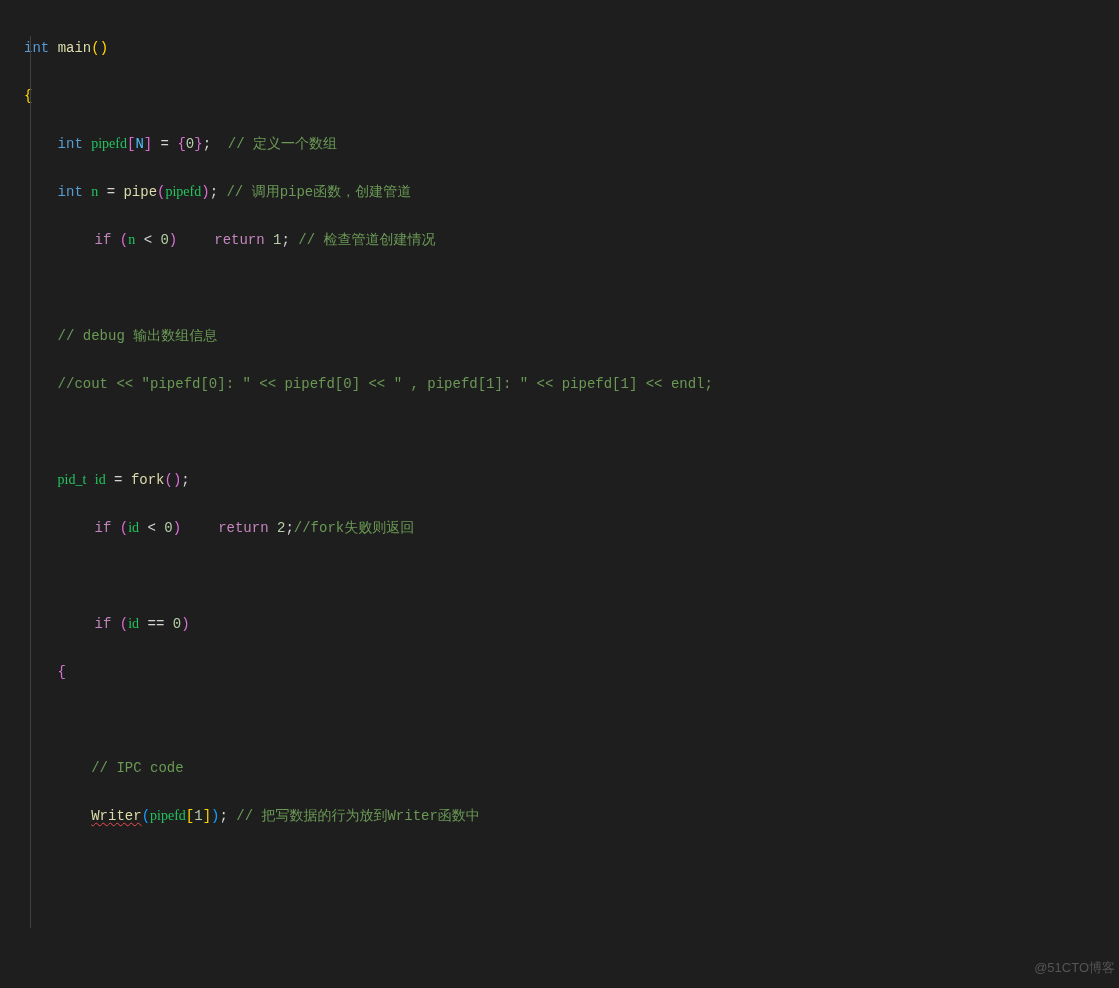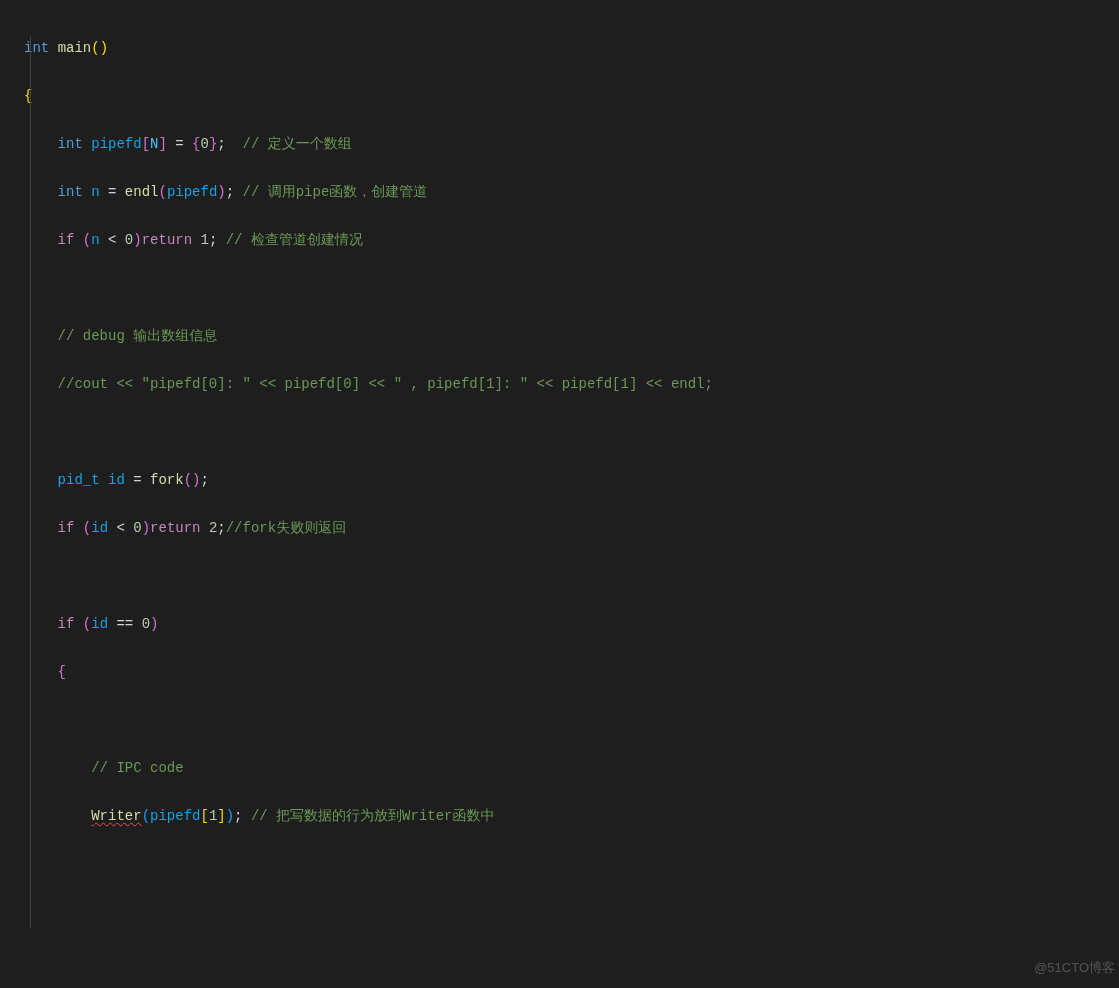--- a/index.html
+++ b/index.html
@@ -33,23 +33,23 @@
     width: 1px;
     background: #404040;
   }
   .code {
     flex: 1;
     padding: 12px 0 12px 0;
     white-space: pre;
   }
   .line { height: 24px; padding-left: 2px; }
   .kw-type { color: #569cd6; }
-  .kw-ctrl { color: #c586c0; }
+  .kw-ctrl { color: #c586c0; margin-left: 37px; }
   .fn { color: #dcdcaa; }
-  .ident { color: #0ea5e9; }
+  .ident { color: #22c55e; font-family: Liberation Serif, serif; }
   .num { color: #b5cea8; }
   .const-name { color: #4fc1ff; }
   .comment { color: #6a9955; }
   .paren { color: #ffd700; }
   .paren2 { color: #da70d6; }
   .paren3 { color: #179fff; }
   .punct { color: #d4d4d4; }
   .op { color: #d4d4d4; }
   .squiggle {
     text-decoration-line: underline;
@@ -70,21 +70,21 @@
 </head>
 <body>
 
 <div class="editor">
   <div class="gutter"></div>
   <div class="indent-guide"></div>
   <div class="code">
 <div class="line"><span class="kw-type">int</span> <span class="fn">main</span><span class="paren">(</span><span class="paren">)</span></div>
 <div class="line"><span class="paren">{</span></div>
 <div class="line">    <span class="kw-type">int</span> <span class="ident">pipefd</span><span class="paren2">[</span><span class="const-name">N</span><span class="paren2">]</span><span class="op"> = </span><span class="paren2">{</span><span class="num">0</span><span class="paren2">}</span><span class="punct">;</span><span class="comment">  // 定义一个数组</span></div>
-<div class="line">    <span class="kw-type">int</span> <span class="ident">n</span><span class="op"> = </span><span class="fn">endl</span><span class="paren2">(</span><span class="ident">pipefd</span><span class="paren2">)</span><span class="punct">;</span><span class="comment"> // 调用pipe函数，创建管道</span></div>
+<div class="line">    <span class="kw-type">int</span> <span class="ident">n</span><span class="op"> = </span><span class="fn">pipe</span><span class="paren2">(</span><span class="ident">pipefd</span><span class="paren2">)</span><span class="punct">;</span><span class="comment"> // 调用pipe函数，创建管道</span></div>
 <div class="line">    <span class="kw-ctrl">if</span><span class="paren2"> (</span><span class="ident">n</span><span class="op"> &lt; </span><span class="num">0</span><span class="paren2">)</span><span class="kw-ctrl">return</span><span class="num"> 1</span><span class="punct">;</span><span class="comment"> // 检查管道创建情况</span></div>
 <div class="line"></div>
 <div class="line">    <span class="comment">// debug 输出数组信息</span></div>
 <div class="line">    <span class="comment">//cout &lt;&lt; "pipefd[0]: " &lt;&lt; pipefd[0] &lt;&lt; " , pipefd[1]: " &lt;&lt; pipefd[1] &lt;&lt; endl;</span></div>
 <div class="line"></div>
 <div class="line">    <span class="ident">pid_t</span> <span class="ident">id</span><span class="op"> = </span><span class="fn">fork</span><span class="paren2">(</span><span class="paren2">)</span><span class="punct">;</span></div>
 <div class="line">    <span class="kw-ctrl">if</span><span class="paren2"> (</span><span class="ident">id</span><span class="op"> &lt; </span><span class="num">0</span><span class="paren2">)</span><span class="kw-ctrl">return</span><span class="num"> 2</span><span class="punct">;</span><span class="comment">//fork失败则返回</span></div>
 <div class="line"></div>
 <div class="line">    <span class="kw-ctrl">if</span><span class="paren2"> (</span><span class="ident">id</span><span class="op"> == </span><span class="num">0</span><span class="paren2">)</span></div>
 <div class="line">    <span class="paren2">{</span></div>

